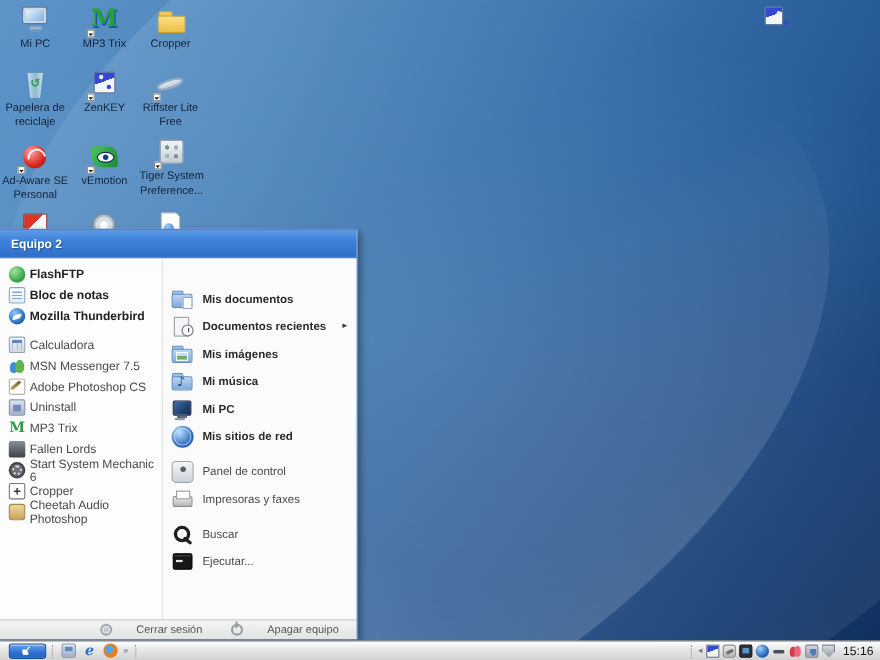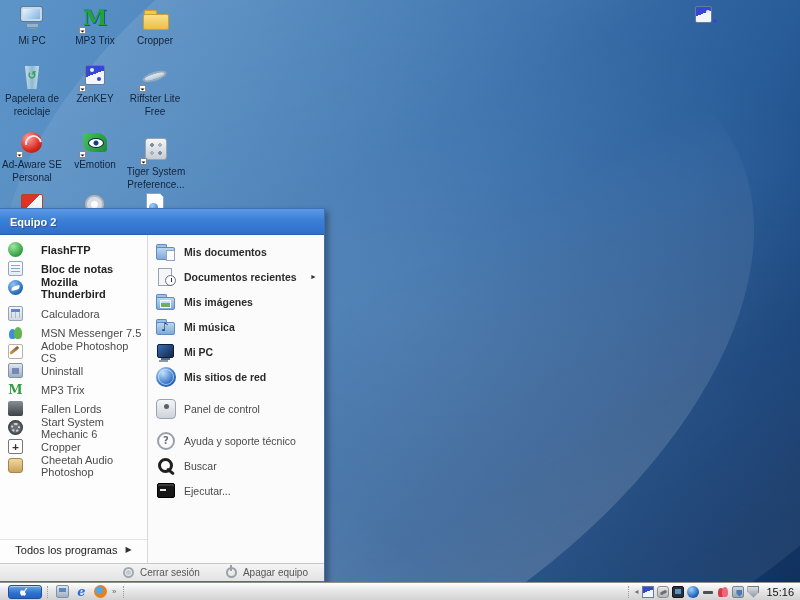--- a/index.html
+++ b/index.html
@@ -82,36 +82,36 @@
   
   .start-menu{position:absolute;left:0;top:208px;width:325px;height:374px;z-index:5;
     background:#fbfbfb;border:1px solid #3f6fb5;border-left:none;display:flex;flex-direction:column;
     box-shadow:3px 3px 6px rgba(0,0,0,.35);}
   .sm-header{height:26px;flex:0 0 26px;display:flex;align-items:center;padding-left:10px;
     background:linear-gradient(#5b9ae6,#3c7fd8 45%,#2e6fc9);border-bottom:1px solid #2a5fae;}
   .sm-title{color:#fff;font-size:11px;font-weight:bold;text-shadow:1px 1px 1px rgba(0,0,0,.3);}
   .sm-body{flex:1;display:flex;min-height:0;}
   .sm-left{width:148px;flex:0 0 148px;display:flex;flex-direction:column;padding:5px 0 4px;
     border-right:1px solid #d9d9d9;background:#fdfdfd;}
-  .sm-right{flex:1;display:flex;flex-direction:column;padding:4px 0 4px;background:#fbfbfb;}
-  .sm-item{height:19px;flex:0 0 19px;display:flex;align-items:center;gap:18px;padding:0 4px 0 8px;
+  .sm-right{flex:1;display:flex;flex-direction:column;padding:24px 0 4px;background:#fbfbfb;}
+  .sm-item{height:19px;flex:0 0 19px;display:flex;align-items:center;gap:4px;padding:0 4px 0 8px;
     font-size:11px;color:#4a4a4a;cursor:default;}
   .sm-item.bold{font-weight:bold;color:#222;}
   .sm-gap{height:7px;flex:0 0 7px;}
   .sm-spacer{flex:1;}
   .all-programs{height:20px;flex:0 0 20px;display:flex;align-items:center;justify-content:center;gap:8px;
     font-size:11px;color:#222;border-top:1px solid #e4e4e4;cursor:default;}
   .ap-arrow{font-size:8px;color:#333;}
   .sr-item{height:25px;flex:0 0 25px;display:flex;align-items:center;gap:8px;padding:0 6px 0 8px;
     font-size:10.5px;color:#4a4a4a;cursor:default;position:relative;}
   .sr-item.bold{font-weight:bold;color:#2b2b2b;}
   .sub-arrow{position:absolute;right:7px;font-size:7px;color:#333;}
   .sm-footer{flex:0 0 18px;display:flex;align-items:center;justify-content:flex-end;gap:26px;
     padding-right:16px;background:linear-gradient(#f4f4f4,#e3e3e3);border-top:1px solid #c8c8c8;}
-  .foot-btn{display:flex;align-items:center;gap:6px;font-size:10px;color:#555;cursor:default;}
+  .foot-btn{display:flex;align-items:center;gap:22px;font-size:10px;color:#555;cursor:default;}
   .fi{width:11px;height:11px;border:2px solid #a2a8b0;border-radius:50%;position:relative;display:block;}
   .fi-logoff::after{content:"";position:absolute;inset:1px;background:#c3c9d0;border-radius:50%;}
   .fi-power{border-color:#9aa0a8;}
   .fi-power::after{content:"";position:absolute;left:50%;top:-4px;width:2px;height:6px;background:#9aa0a8;
     transform:translateX(-50%);}
 
   
   .mi{width:15px;height:15px;flex:0 0 15px;position:relative;display:block;}
   .mi-flashftp{background:radial-gradient(circle at 35% 30%,#9fe6a0,#2f9e3f 70%);border-radius:50%;}
   .mi-notepad{background:linear-gradient(#fff,#e6edf6);border:1px solid #8aa6c8;border-radius:2px;}
@@ -279,21 +279,21 @@
         </div>
       <div class="dlabel">Ad-Aware SE Personal</div>
     </div>
     <div class="dcell" style="left:64px;top:130px;width:62px">
       <div class="di di-vemotion">
           <i class="ov"></i>
           <i class="badge"></i>
         </div>
       <div class="dlabel">vEmotion</div>
     </div>
-    <div class="dcell" style="left:124px;top:137px;width:64px">
+    <div class="dcell" style="left:124px;top:126px;width:64px">
       <div class="di di-tiger">
           <i class="ov"></i>
           <i class="badge"></i>
         </div>
       <div class="dlabel">Tiger System Preference...</div>
     </div>
 
     <div class="dcell" style="left:2px;top:192px;width:60px">
       <div class="di di-partred">
           <i class="ov"></i>
@@ -366,24 +366,20 @@
         </div>
         <div class="sm-item">
           <span class="mi mi-croppersm"></span>
           <span>Cropper</span>
         </div>
         <div class="sm-item">
           <span class="mi mi-cheetah"></span>
           <span>Cheetah Audio Photoshop</span>
         </div>
         <div class="sm-spacer"></div>
-        <div class="all-programs">
-          <span>Todos los programas</span>
-          <span class="ap-arrow">▶</span>
-        </div>
       </div>
 
       <div class="sm-right">
         <div class="sr-item bold">
           <span class="ri fold ri-docs">
               <i class="ov"></i>
             </span>
           <span>Mis documentos</span>
         </div>
         <div class="sr-item bold">
@@ -415,27 +411,25 @@
             </span>
           <span>Mis sitios de red</span>
         </div>
         <div class="sm-gap"></div>
         <div class="sr-item">
           <span class="ri ri-control">
               <i class="ov"></i>
             </span>
           <span>Panel de control</span>
         </div>
+        <div class="sr-item">
+          <span class="ri ri-printer"></span>
+          <span>Impresoras y faxes</span>
+        </div>
         <div class="sm-gap"></div>
-        <div class="sr-item">
-          <span class="ri ri-help">
-              <i class="ov"></i>
-            </span>
-          <span>Ayuda y soporte técnico</span>
-        </div>
         <div class="sr-item">
           <span class="ri ri-search"></span>
           <span>Buscar</span>
         </div>
         <div class="sr-item">
           <span class="ri ri-run">
               <i class="ov"></i>
             </span>
           <span>Ejecutar...</span>
         </div>

